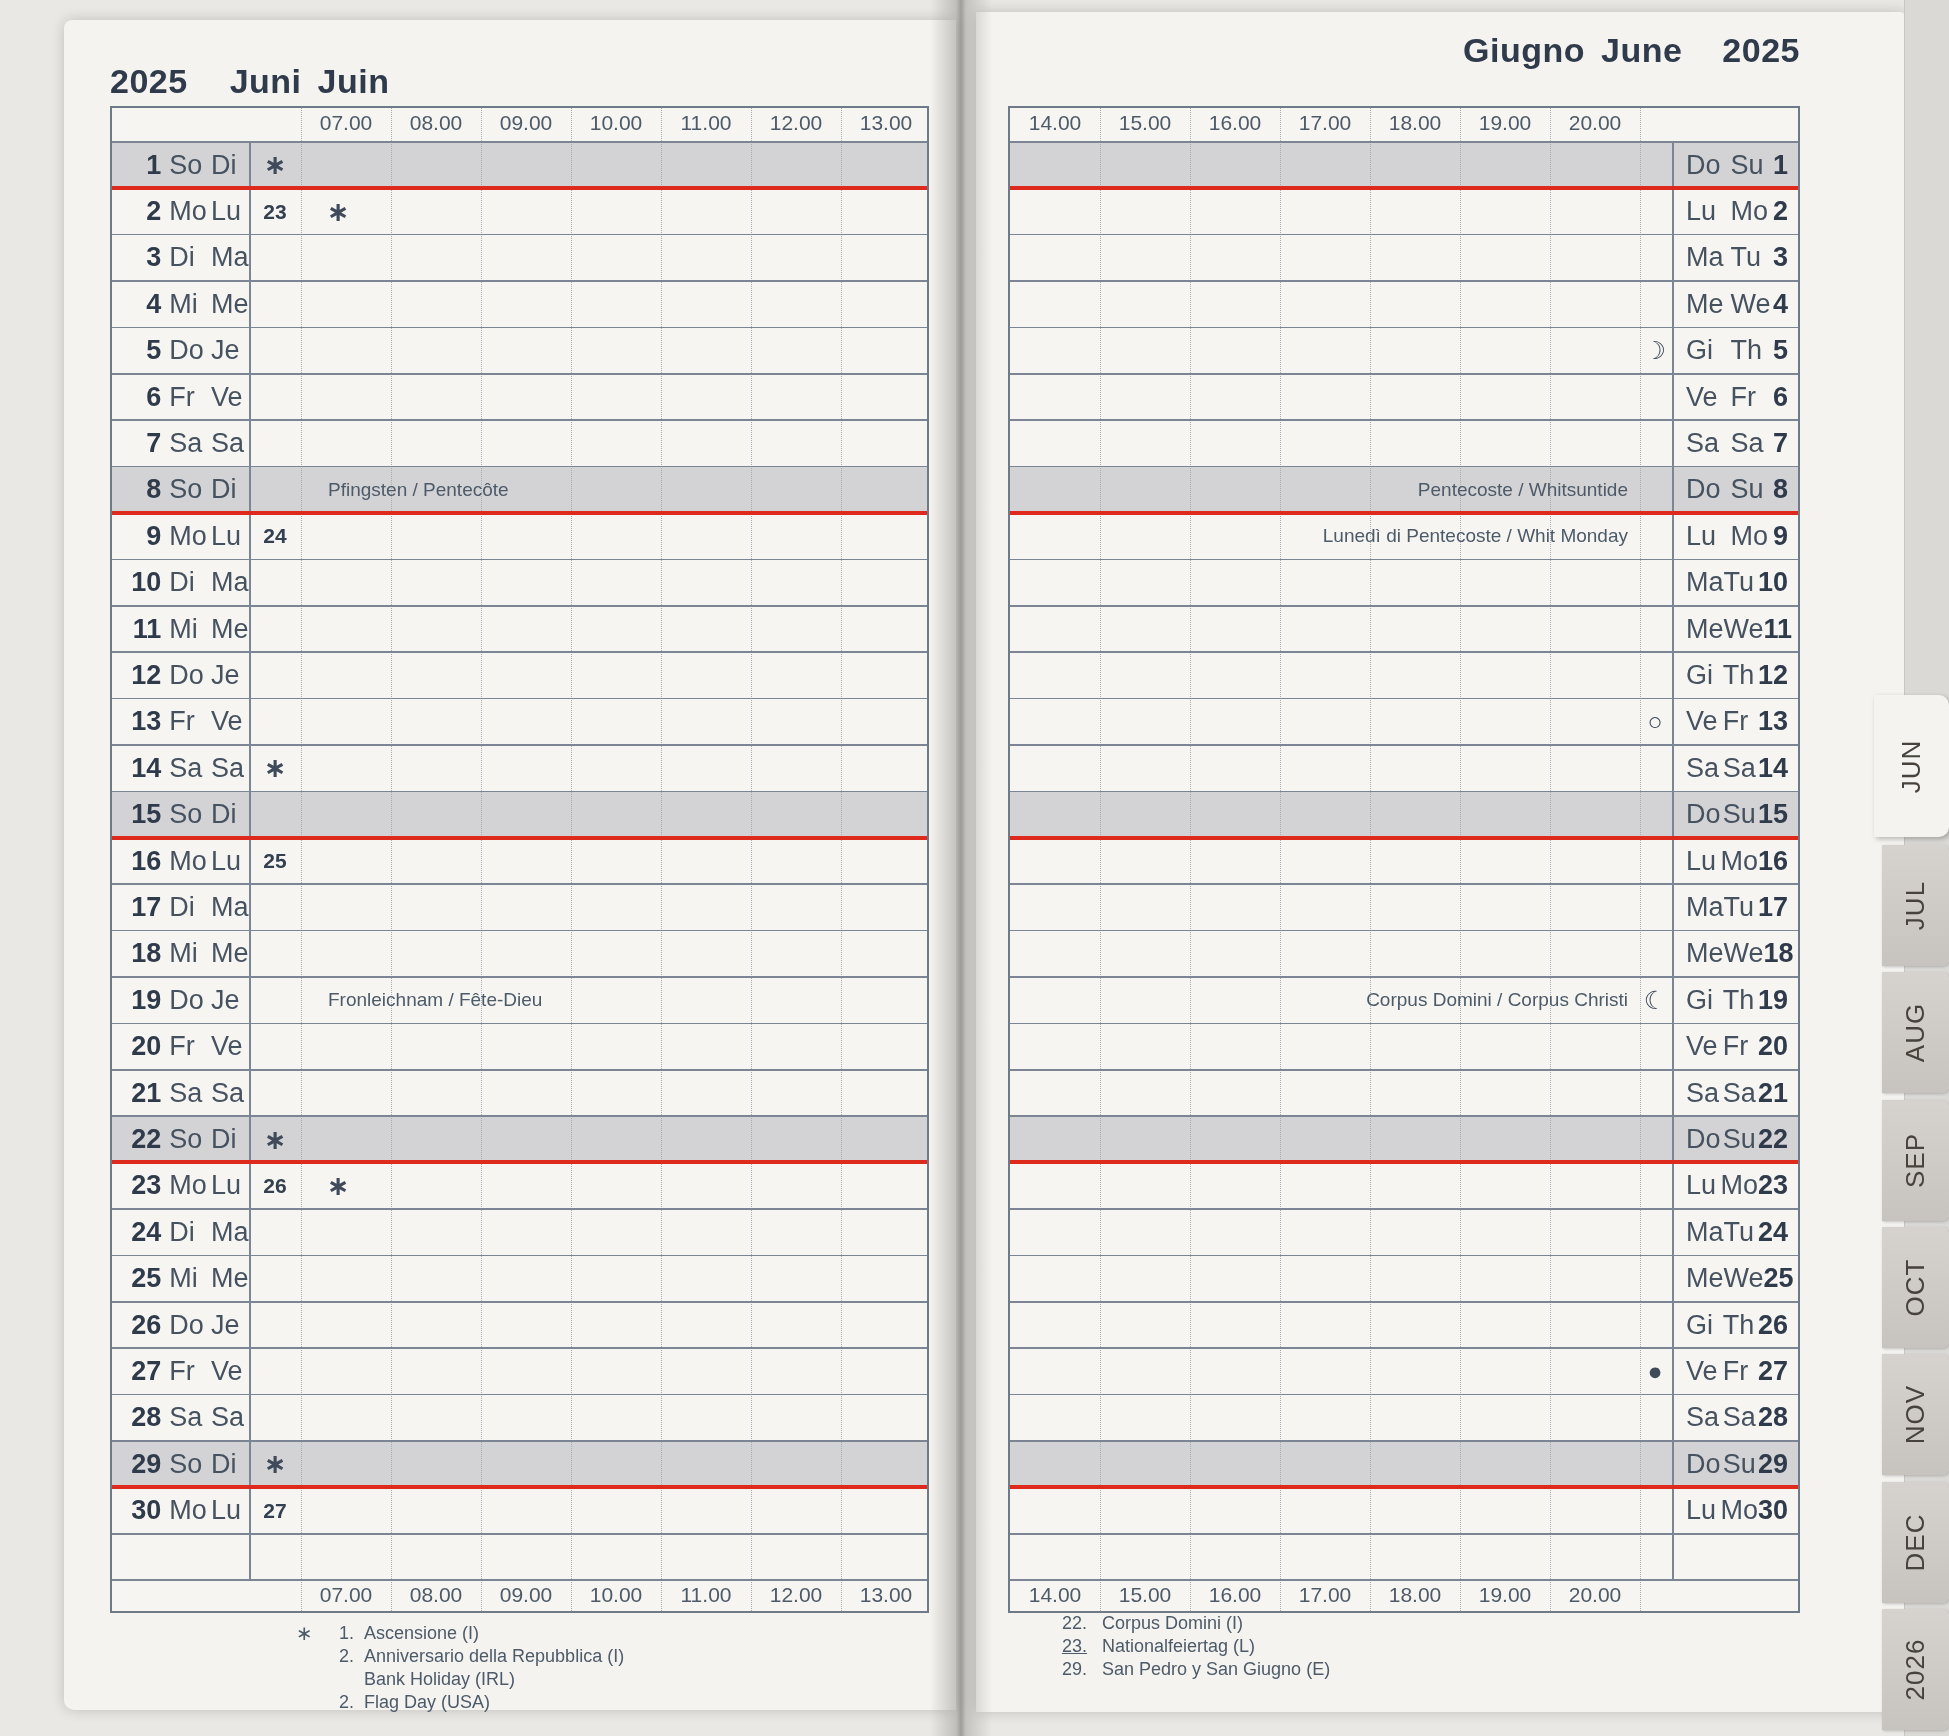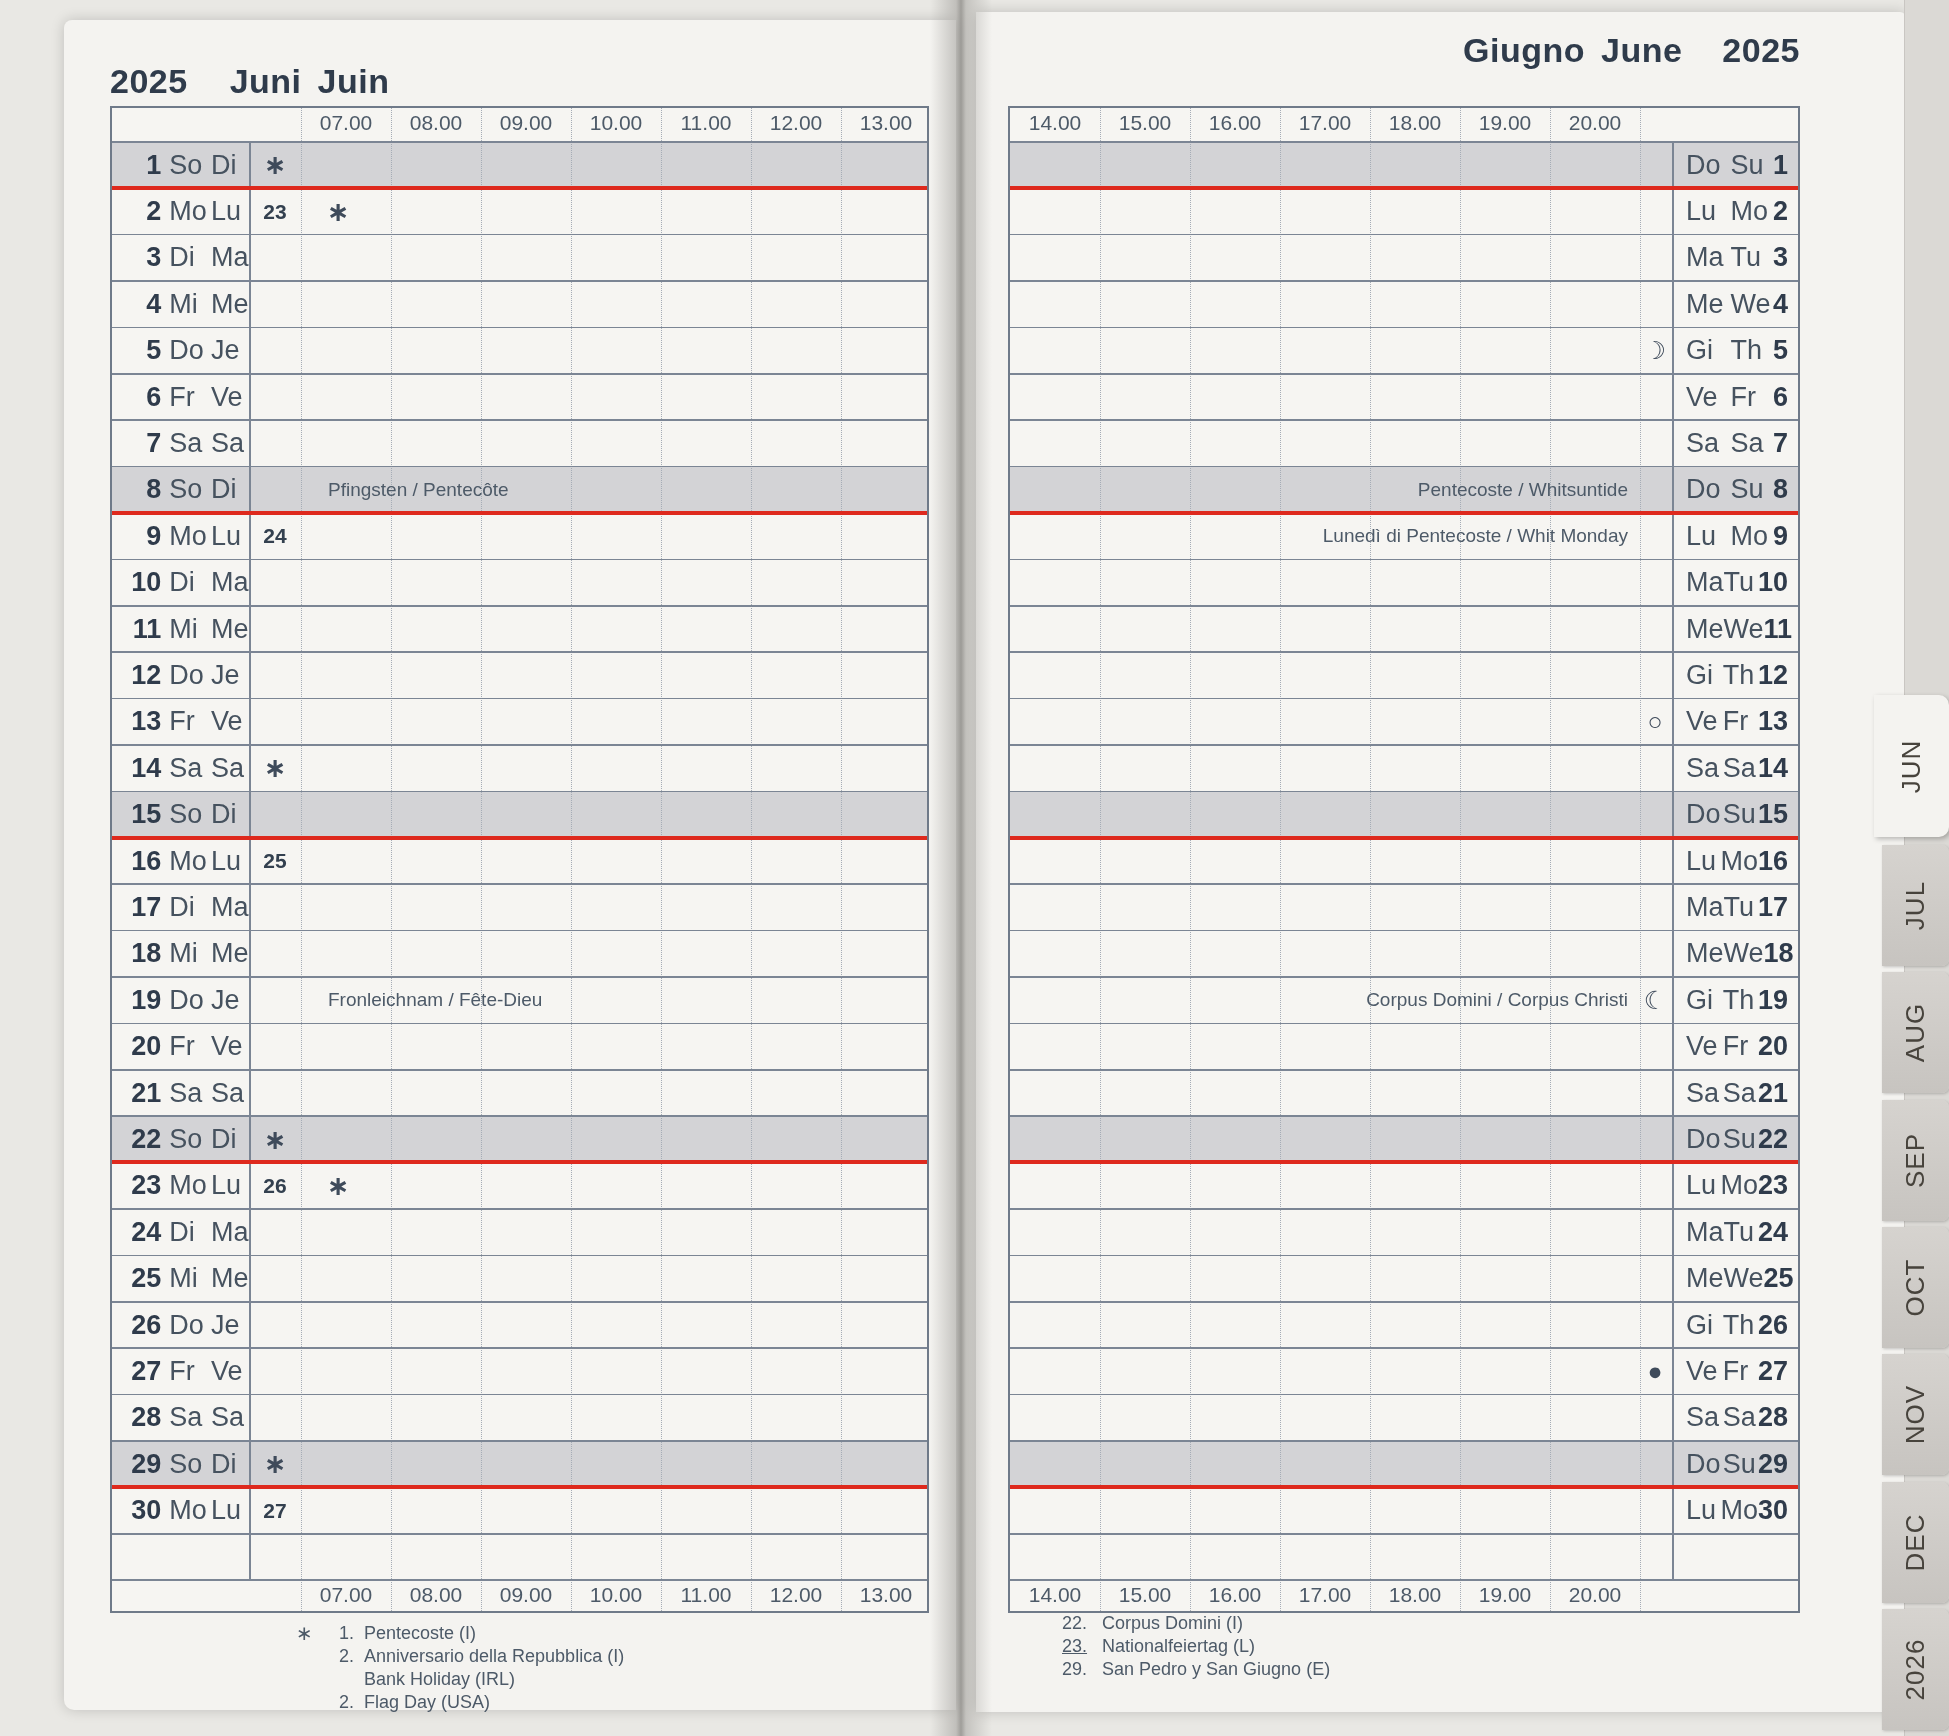--- a/index.html
+++ b/index.html
@@ -370,21 +370,21 @@
         <div class="redline" style="top: 77.9px;"></div>
         <div class="redline" style="top: 402.7px;"></div>
         <div class="redline" style="top: 727.5px;"></div>
         <div class="redline" style="top: 1052.3px;"></div>
         <div class="redline" style="top: 1377.1px;"></div>
       </div>
     <div id="fnotes-left" class="fnotes" style="left:232px;top:1602px;">
         <div class="fnrow" style="">
           <div class="fn-star" style="">∗</div>
           <div class="fn-num" style="">1.</div>
-          <div class="fn-text" style="">Pentecoste (I)</div>
+          <div class="fn-text" style="">Ascensione (I)</div>
         </div>
         <div class="fnrow" style="">
           <div class="fn-star" style=""></div>
           <div class="fn-num" style="">2.</div>
           <div class="fn-text" style="">Anniversario della Repubblica (I)</div>
         </div>
         <div class="fnrow" style="">
           <div class="fn-star" style=""></div>
           <div class="fn-num" style=""></div>
           <div class="fn-text" style="">Bank Holiday (IRL)</div>

